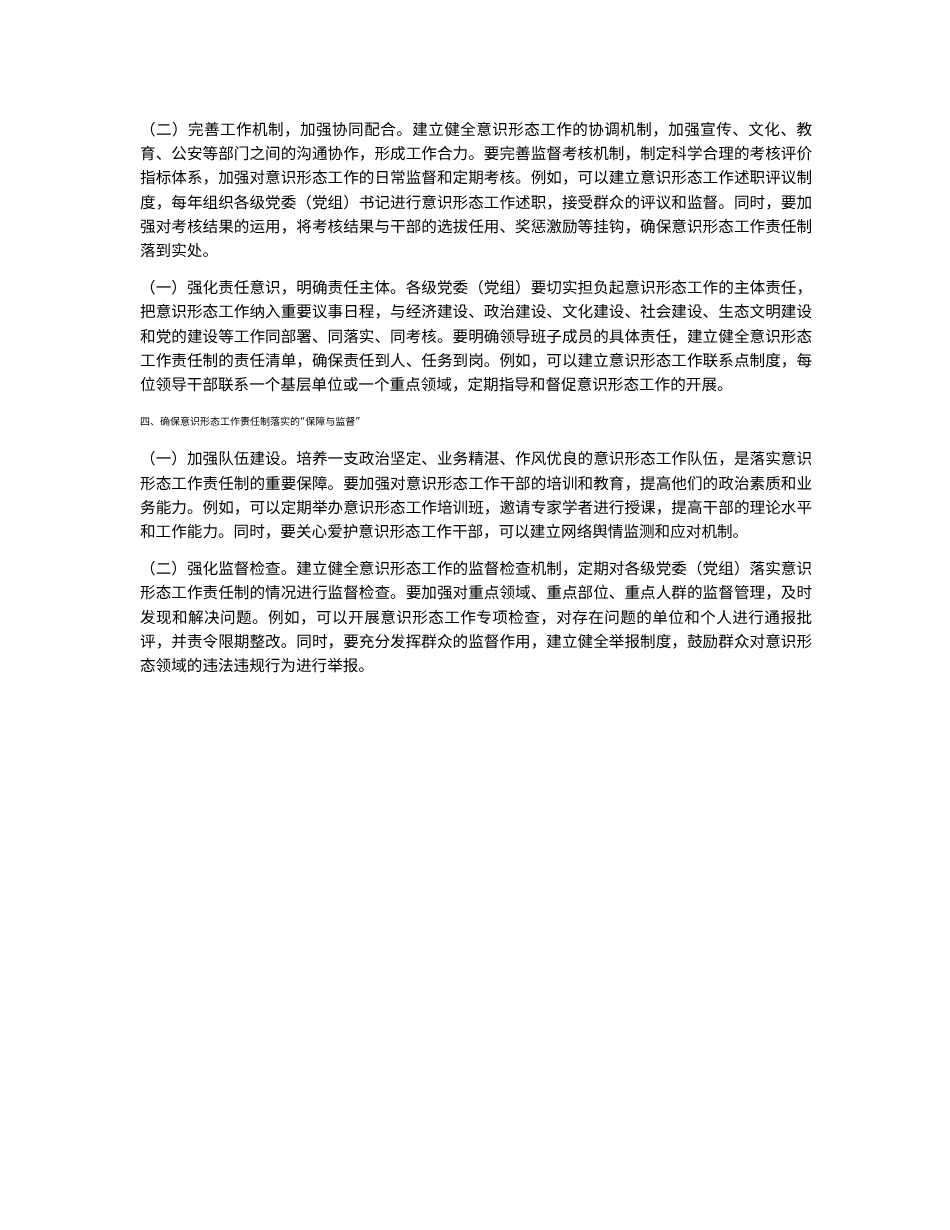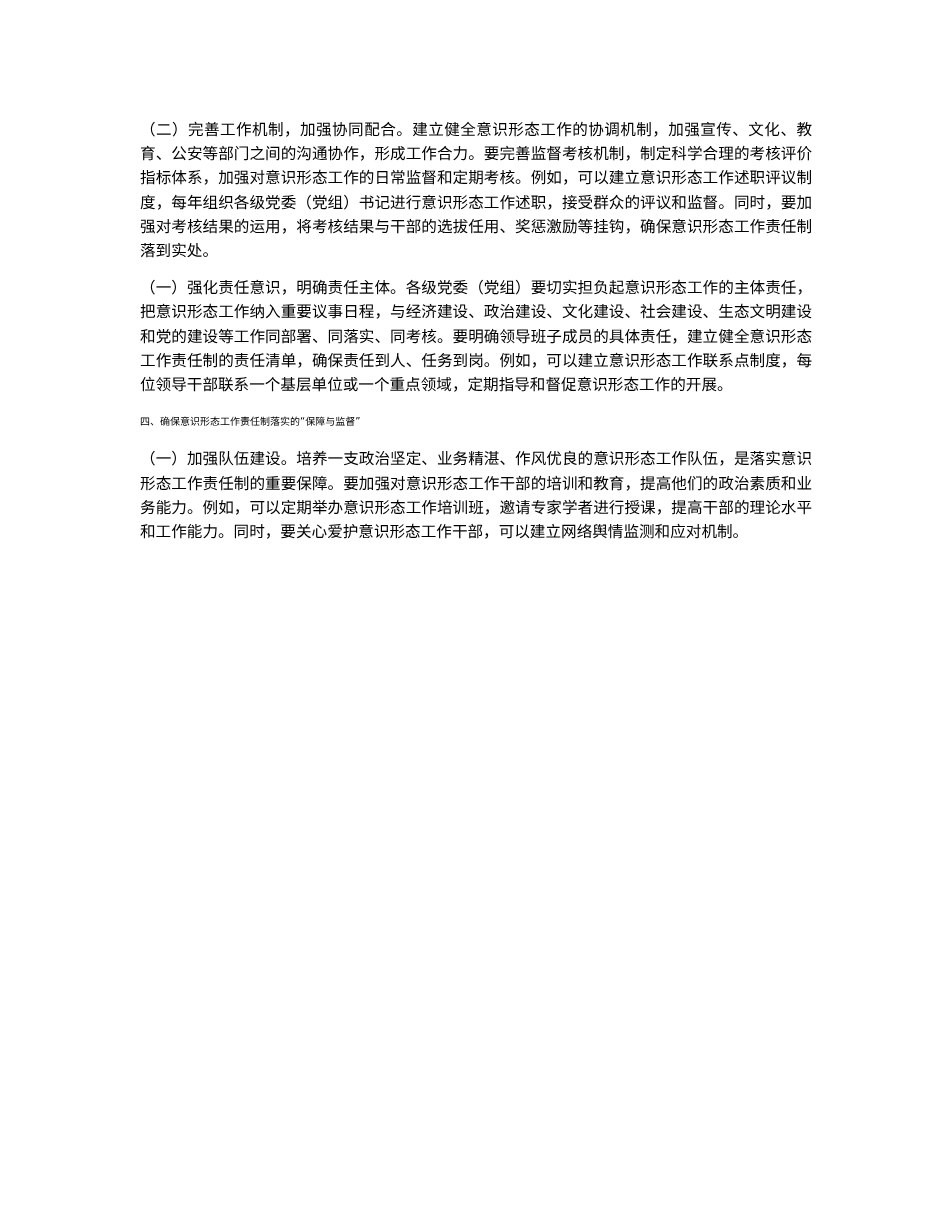--- a/index.html
+++ b/index.html
@@ -59,14 +59,15 @@
 </style>
 </head>
 <body>
 
 <div class="page">
   <div class="content" id="content-root">
       <p class="para">（二）完善工作机制，加强协同配合。建立健全意识形态工作的协调机制，加强宣传、文化、教育、公安等部门之间的沟通协作，形成工作合力。要完善监督考核机制，制定科学合理的考核评价指标体系，加强对意识形态工作的日常监督和定期考核。例如，可以建立意识形态工作述职评议制度，每年组织各级党委（党组）书记进行意识形态工作述职，接受群众的评议和监督。同时，要加强对考核结果的运用，将考核结果与干部的选拔任用、奖惩激励等挂钩，确保意识形态工作责任制落到实处。</p>
       <p class="para">（一）强化责任意识，明确责任主体。各级党委（党组）要切实担负起意识形态工作的主体责任，把意识形态工作纳入重要议事日程，与经济建设、政治建设、文化建设、社会建设、生态文明建设和党的建设等工作同部署、同落实、同考核。要明确领导班子成员的具体责任，建立健全意识形态工作责任制的责任清单，确保责任到人、任务到岗。例如，可以建立意识形态工作联系点制度，每位领导干部联系一个基层单位或一个重点领域，定期指导和督促意识形态工作的开展。</p>
       <p class="heading">四、确保意识形态工作责任制落实的“保障与监督”</p>
       <p class="para">（一）加强队伍建设。培养一支政治坚定、业务精湛、作风优良的意识形态工作队伍，是落实意识形态工作责任制的重要保障。要加强对意识形态工作干部的培训和教育，提高他们的政治素质和业务能力。例如，可以定期举办意识形态工作培训班，邀请专家学者进行授课，提高干部的理论水平和工作能力。同时，要关心爱护意识形态工作干部，可以建立网络舆情监测和应对机制。</p>
+      <p class="para">（二）强化监督检查。建立健全意识形态工作的监督检查机制，定期对各级党委（党组）落实意识形态工作责任制的情况进行监督检查。要加强对重点领域、重点部位、重点人群的监督管理，及时发现和解决问题。例如，可以开展意识形态工作专项检查，对存在问题的单位和个人进行通报批评，并责令限期整改。同时，要充分发挥群众的监督作用，建立健全举报制度，鼓励群众对意识形态领域的违法违规行为进行举报。</p>
     </div>
 </div>
 
 </body></html>

